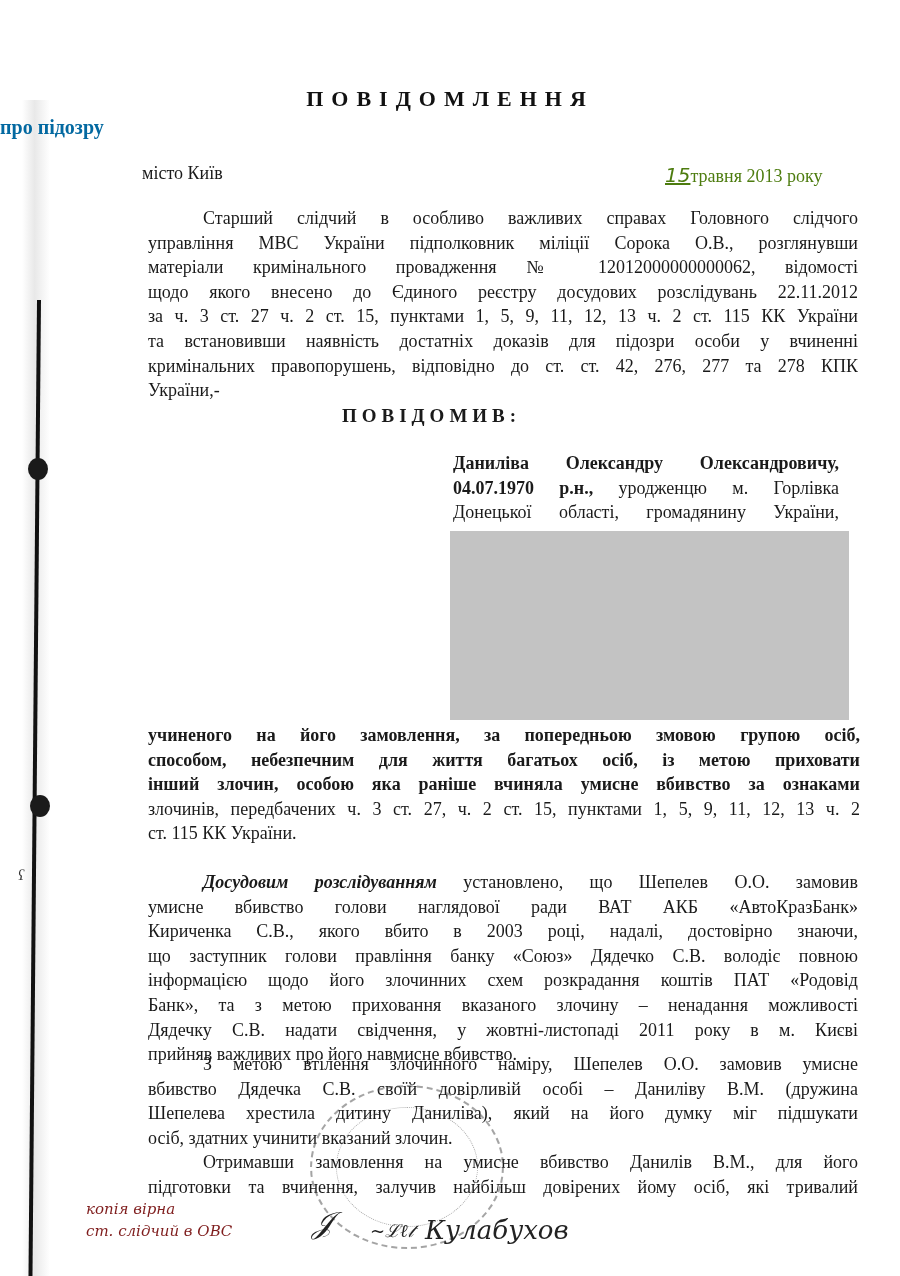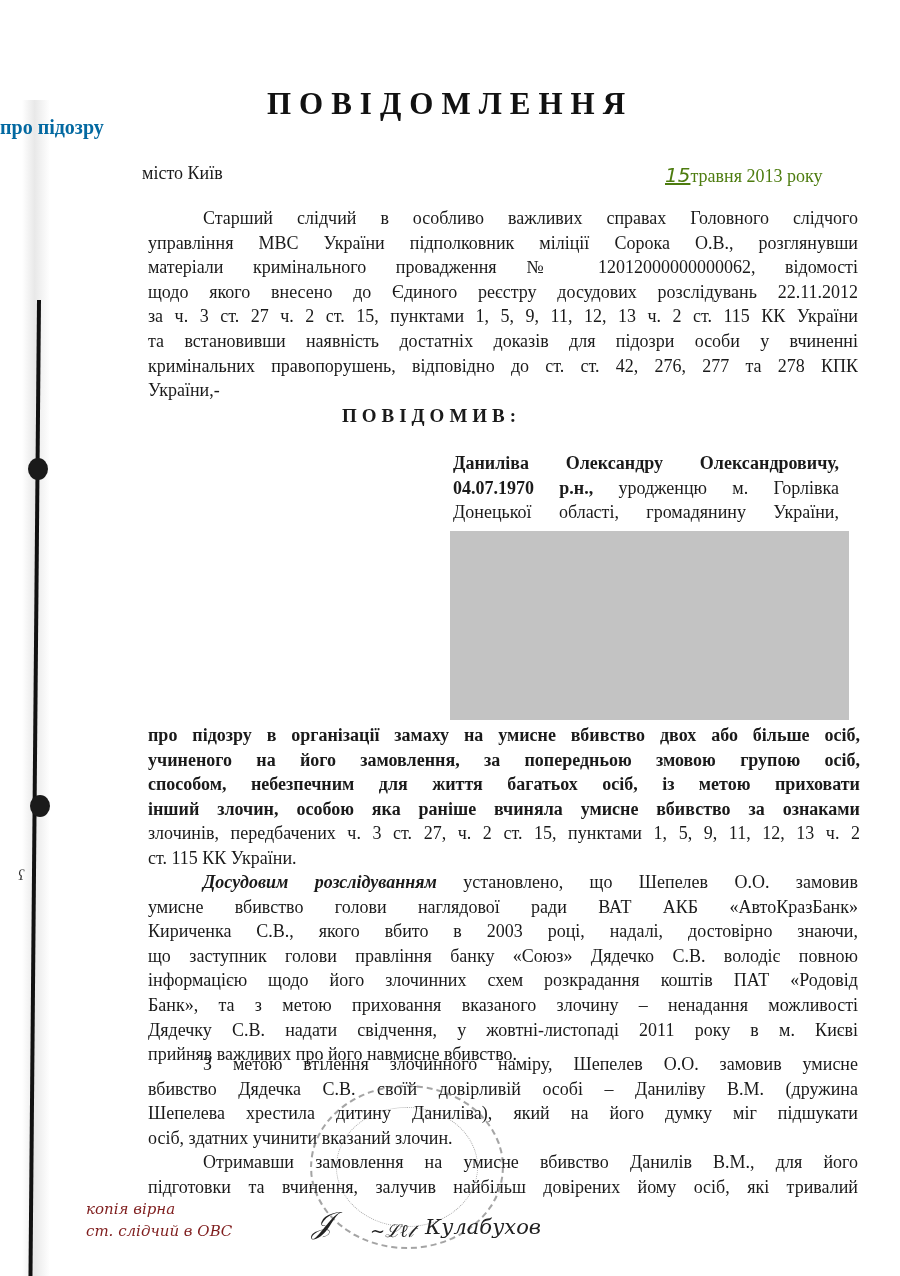--- a/index.html
+++ b/index.html
@@ -20,21 +20,21 @@
     background: #111; transform: rotate(0.5deg); transform-origin: top;
   }
   .binder-hole {
     position: absolute; width: 20px; height: 22px; border-radius: 50%;
     background: #1a1a1a;
   }
   .margin-mark { position: absolute; left: 18px; top: 868px; font-size: 14px; color: #333; font-style: italic; }
 
   .title {
     position: absolute; left: 0; width: 900px; top: 86px; text-align: center;
-    font-weight: bold; font-size: 31px; letter-spacing: 8px; color: #111;
+    font-weight: bold; font-size: 22px; letter-spacing: 8px; color: #111;
   }
   .subtitle {
     position: absolute; left: 0; width: 900px; top: 116px; 
     font-weight: bold; font-size: 20px; color: #0369a1;
   }
   .city { position: absolute; left: 142px; top: 163px; font-size: 18px; }
   .date { position: absolute; left: 665px; top: 163px; font-size: 18px; color: #4d7c0f; }
   .date .day { font-style: italic; font-size: 20px; text-decoration: underline; font-family: "DejaVu Sans", sans-serif; font-weight: 300; }
 
   .para {
@@ -105,21 +105,20 @@
 
   <div class="recipient">
     <span class="ln"><b>Даниліва Олександру Олександровичу,</b></span>
     <span class="ln"><b>04.07.1970</b> <b>р.н.,</b> <span>уродженцю м. Горлівка</span></span>
     <span class="ln">Донецької області, громадянину України,</span>
   </div>
 
   <div class="redaction"></div>
 
   <div class="para" style="top:723px; width:712px;">
-    <span class="ln"><b>про підозру в організації замаху на умисне вбивство двох або більше осіб,</b></span>
     <span class="ln"><b>учиненого на його замовлення, за попередньою змовою групою осіб,</b></span>
     <span class="ln"><b>способом, небезпечним для життя багатьох осіб, із метою приховати</b></span>
     <span class="ln"><b>інший злочин, особою яка раніше вчиняла умисне вбивство за ознаками</b></span>
     <span class="ln">злочинів, передбачених ч. 3 ст. 27, ч. 2 ст. 15, пунктами 1, 5, 9, 11, 12, 13 ч. 2</span>
     <span class="ln last">ст. 115 КК України.</span>
   </div>
 
   <div class="para" style="top:870px;">
     <span class="ln" style="padding-left:55px;"><span class="bi">Досудовим розслідуванням</span> <span>установлено, що Шепелев О.О. замовив</span></span>
     <span class="ln">умисне вбивство голови наглядової ради ВАТ АКБ «АвтоКразБанк»</span>
@@ -143,15 +142,15 @@
     <span class="ln">підготовки та вчинення, залучив найбільш довірених йому осіб, які тривалий</span>
   </div>
 
   <div class="stamp"></div>
   <div class="stamp-inner"></div>
 
   <div class="handwriting" style="left:86px; top:1200px;">копія вірна</div>
   <div class="handwriting" style="left:86px; top:1222px;">ст. слідчий в ОВС</div>
   <div class="sig" style="left:312px; top:1205px; font-size:30px;">𝒥</div>
   <div class="sig" style="left:370px; top:1218px; font-size:18px;">~ℒℓ𝓉</div>
-  <div class="sig" style="left:425px; top:1215px; font-size:21px;">Кулабухов</div>
+  <div class="sig" style="left:425px; top:1215px; font-size:26px;">Кулабухов</div>
 
 </div>
 
 </body></html>

